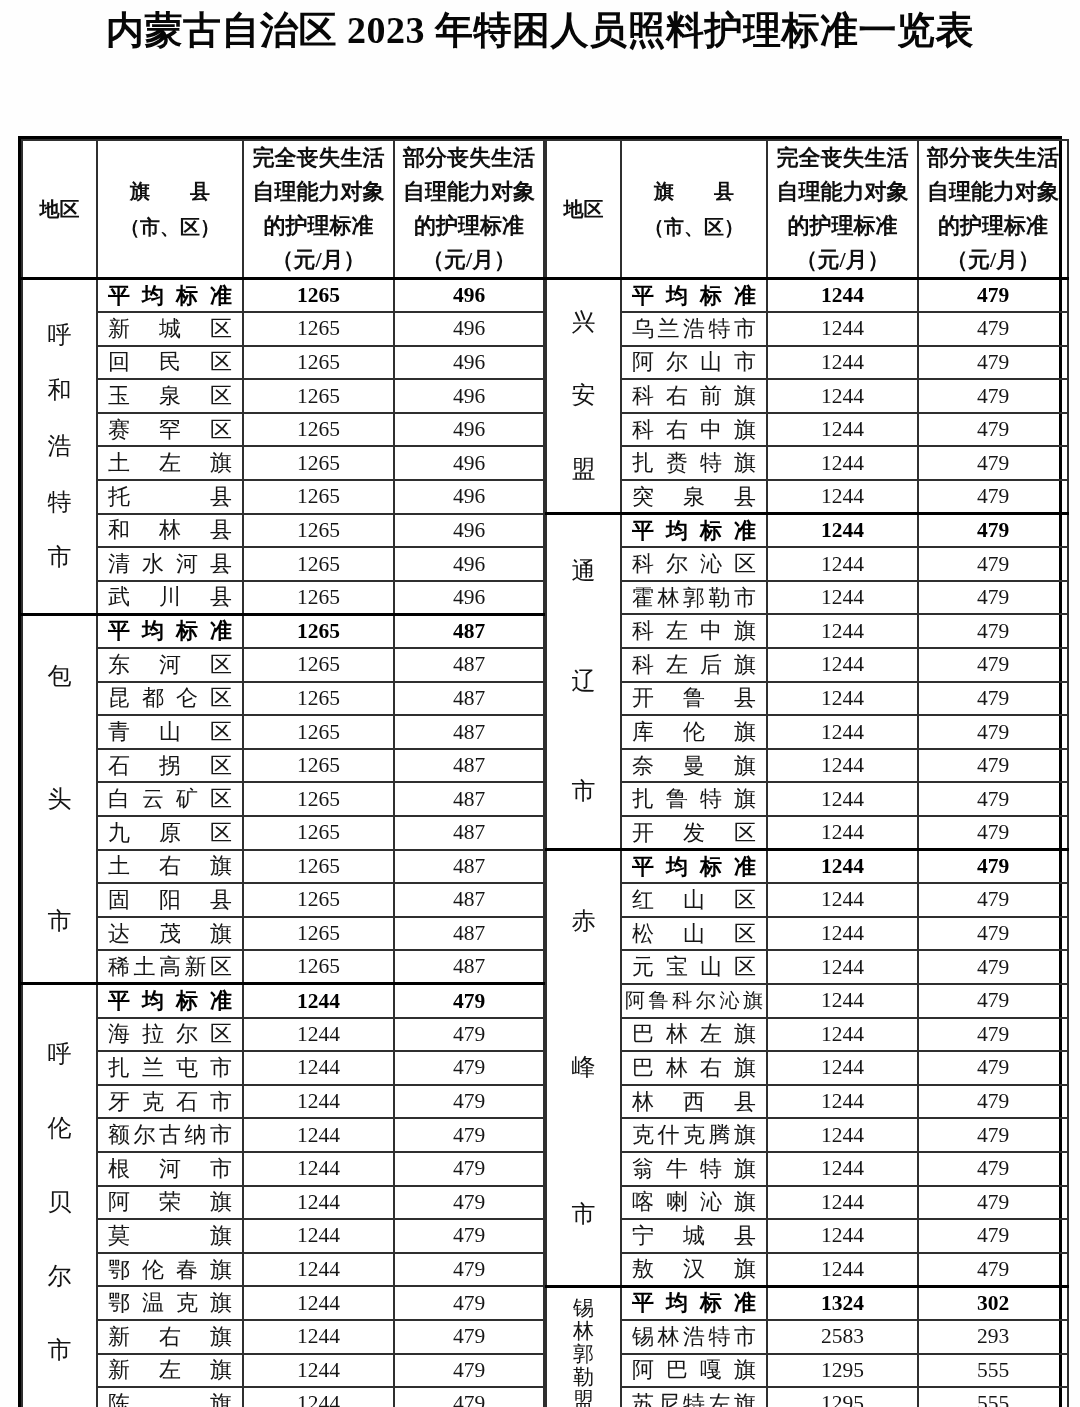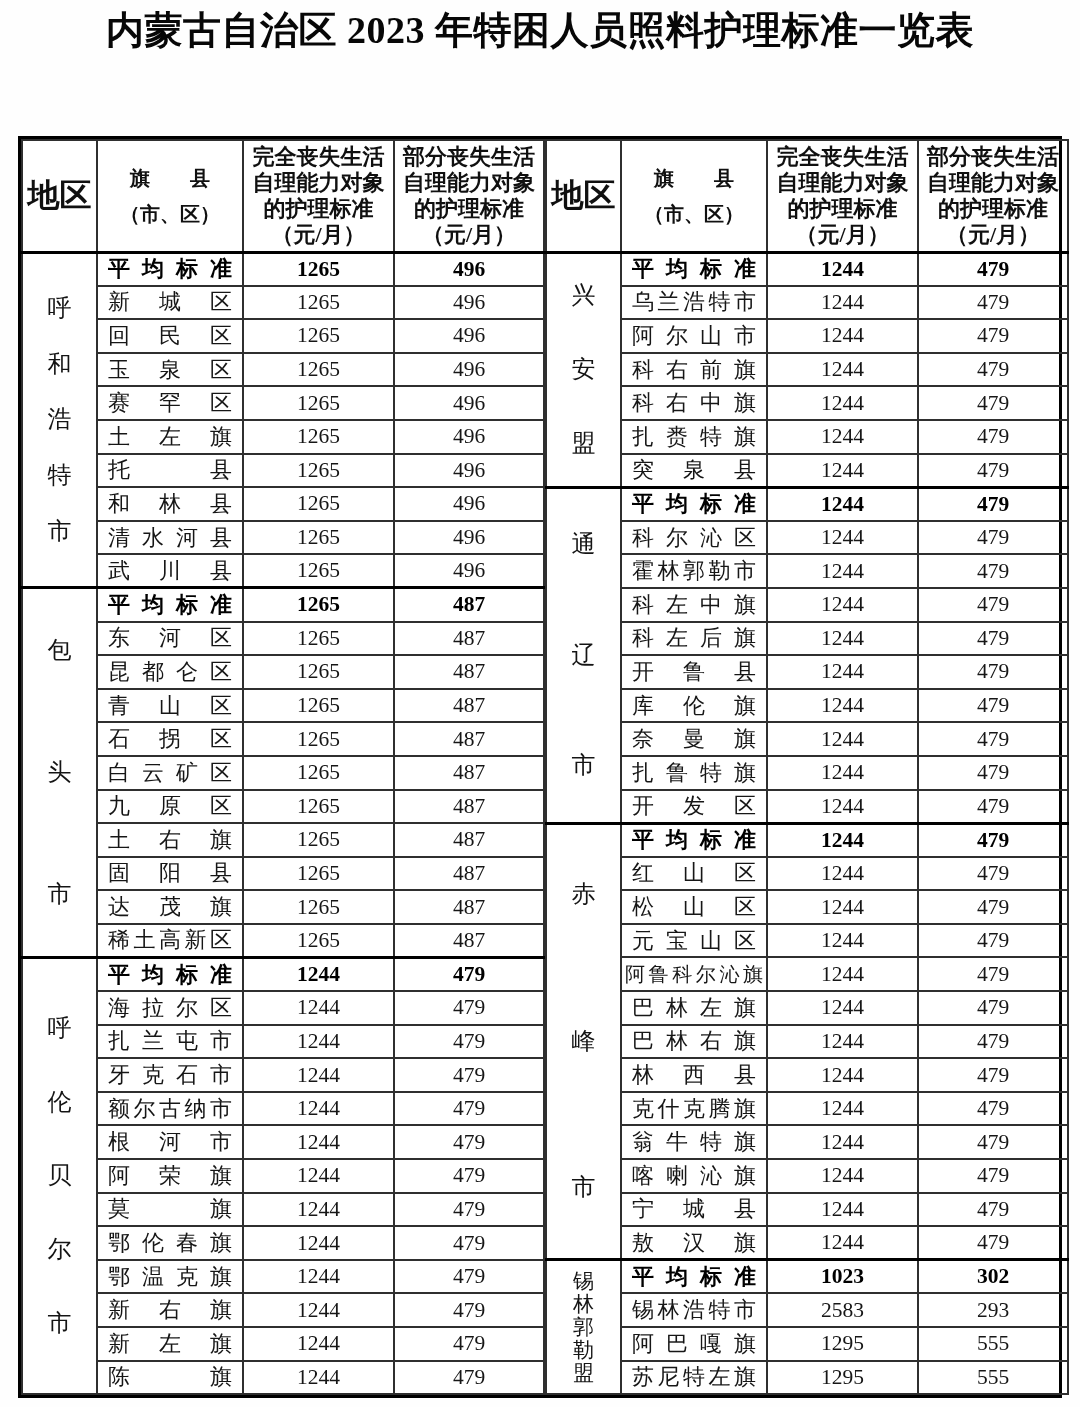--- a/index.html
+++ b/index.html
@@ -22,23 +22,23 @@
     position: absolute; left: 18px; top: 136px; width: 1044px;
     display: flex;
     border: 3px solid #000;
     background: #fff;
   }
   table.half { border-collapse: collapse; table-layout: fixed; width: 522px; }
   th, td { border: 2px solid #2f2f2f; padding: 0; overflow: hidden; }
   thead tr { height: 112px; }
   tbody tr { height: 33.6px; }
   thead th { font-weight: bold; color: #101010; text-align: center; vertical-align: middle; }
-  .h-region { font-size: 32px; }
+  .h-region { font-size: 20px; }
   .h-county { font-size: 20px; white-space: pre-line; line-height: 36px; }
-  .h-std { font-size: 22px; white-space: pre-line; line-height: 26px; }
+  .h-std { font-size: 22px; white-space: pre-line; line-height: 34px; }
   .region-cell { vertical-align: middle; }
   .region-label {
     display: flex; flex-direction: column;
     align-items: center; justify-content: center;
     color: #141414; line-height: 1.05;
   }
   .county-cell { vertical-align: middle; }
   .county-name {
     display: flex; justify-content: space-between; align-items: center;
     padding: 0 10px; font-size: 22px; color: #161616;
@@ -902,21 +902,21 @@
             </div>
           </td>
           <td class="county-cell">
             <div class="county-name">
               <span>平</span>
               <span>均</span>
               <span>标</span>
               <span>准</span>
             </div>
           </td>
-          <td class="num-cell">1023</td>
+          <td class="num-cell">1324</td>
           <td class="num-cell">302</td>
         </tr>
         <tr>
           <td class="county-cell">
             <div class="county-name">
               <span>锡</span>
               <span>林</span>
               <span>浩</span>
               <span>特</span>
               <span>市</span>

